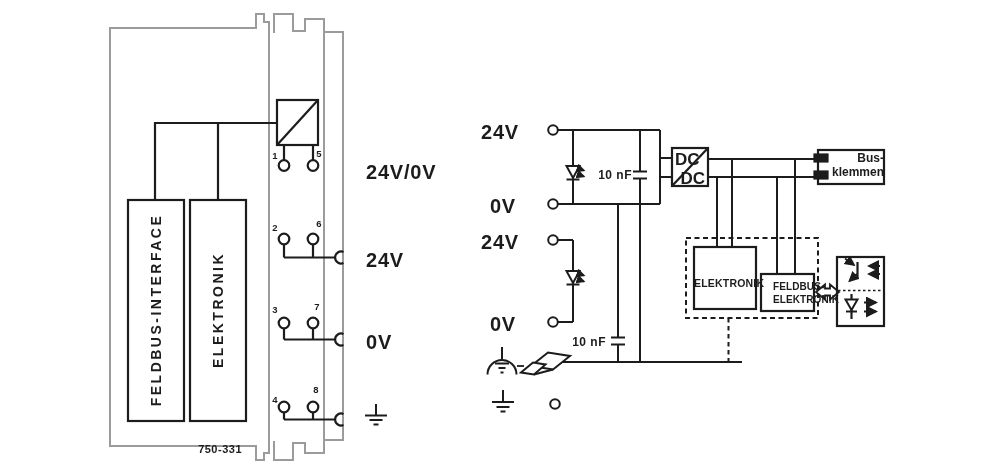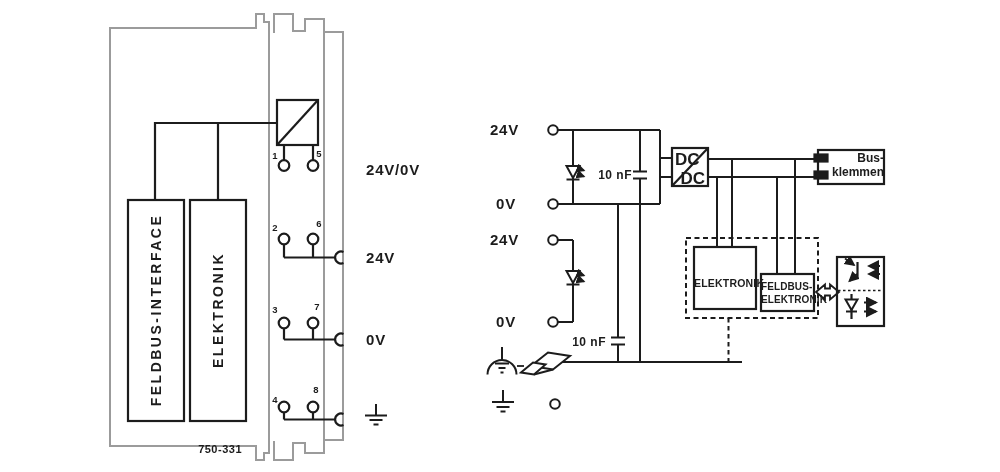--- a/index.html
+++ b/index.html
@@ -5,21 +5,21 @@
   html,body{margin:0;padding:0;background:#fff;}
   #canvas{position:relative;width:1000px;height:472px;background:#fff;overflow:hidden;
           font-family:"Liberation Sans",sans-serif;color:#1c1c1c;}
   #art{position:absolute;left:0;top:0;}
   .lbl{position:absolute;font-weight:700;white-space:nowrap;color:#1c1c1c;}
   .rot{transform:translate(-50%,-50%) rotate(-90deg);}
   .ctr{transform:translate(-50%,-50%);}
   .ralign{text-align:right;}
   .calign{text-align:right;}
   .num{font-size:9.5px;}
-  .big{font-size:15px;letter-spacing:0.8px;}
+  .big{font-size:20px;letter-spacing:0.8px;}
   .cap{font-size:12px;letter-spacing:0.5px;}
   .dc{font-size:17px;}
   .small{font-size:12px;line-height:13.5px;}
   .blk{font-size:10.5px;letter-spacing:0.2px;}
   .blk2{font-size:10px;line-height:12.5px;letter-spacing:0.1px;}
   .vert{font-size:14px;letter-spacing:2.5px;}
   .model{font-size:11px;letter-spacing:0.5px;margin-top:12px;}
 </style>
 </head>
 <body>
@@ -200,18 +200,18 @@
 <div class="lbl dc" style="left:675px;top:150px;">DC</div>
 <div class="lbl dc ralign" style="left:678px;top:169px;width:27px;">DC</div>
 
 <div style="position:absolute;left:829px;top:152px;width:55px;">
   <div class="lbl small calign" style="position:static;">Bus-</div>
   <div class="lbl small calign" style="position:static;">klemmen</div>
 </div>
 
 <div class="lbl blk calign" style="left:694px;top:277px;width:62px;">ELEKTRONIK</div>
 
-<div style="position:absolute;left:761px;top:281px;width:49px;">
+<div style="position:absolute;left:761px;top:281px;width:49px;padding-left:12px;">
   <div class="lbl blk2 calign" style="position:static;">FELDBUS-</div>
   <div class="lbl blk2 calign" style="position:static;">ELEKTRONIK</div>
 </div>
 
 </div>
 
 </body></html>

